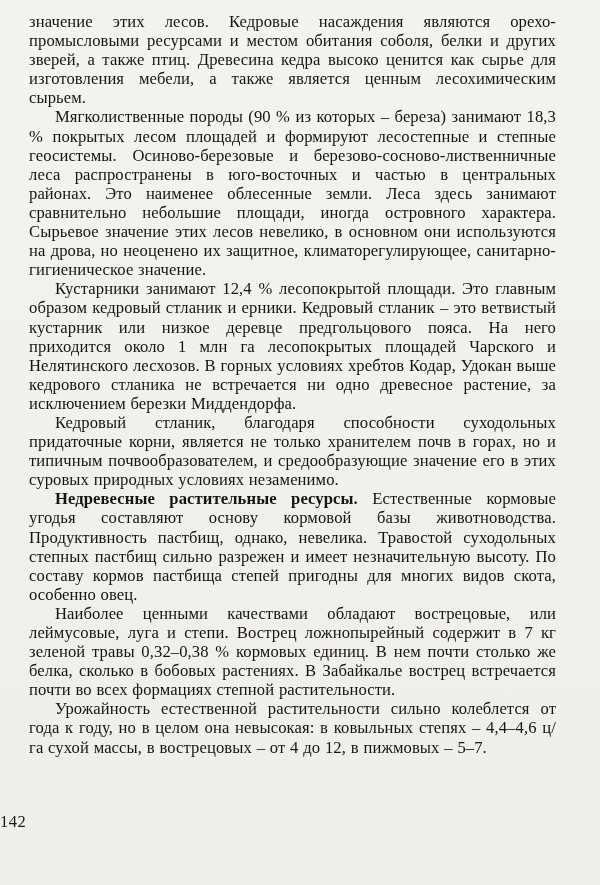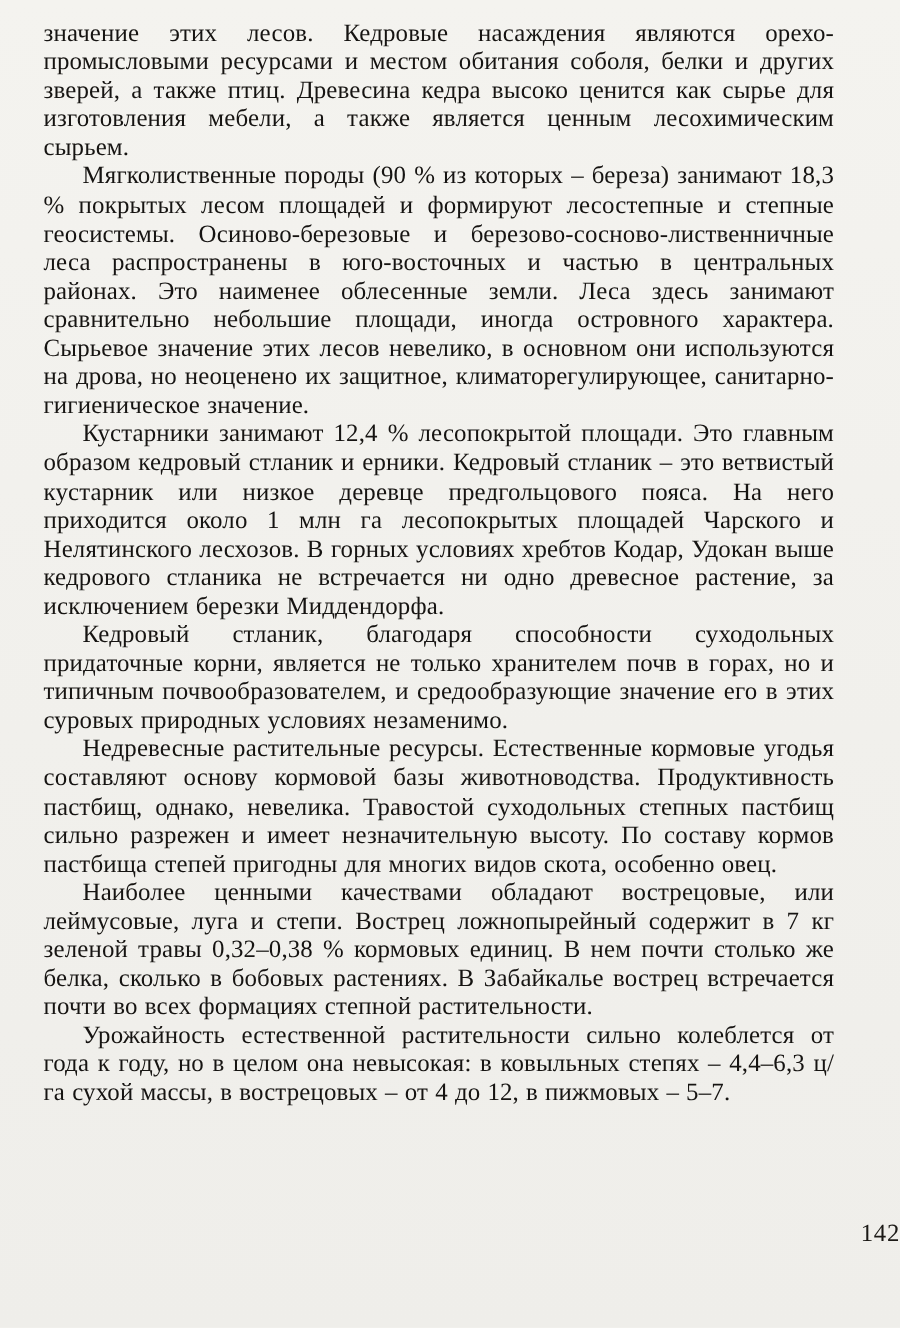--- a/index.html
+++ b/index.html
@@ -32,40 +32,40 @@
     text-align: justify;
     text-indent: 26px;
     word-spacing: 0.5px;
     letter-spacing: 0.1px;
     text-rendering: optimizeLegibility;
   }
   .text-block p.no-indent {
     text-indent: 0;
   }
   .text-block p b {
-    font-weight: normal;
+    font-weight: bold;
   }
   .page-number {
     position: absolute;
     top: 812px;
     left: 0;
     width: 600px;
-    text-align: right;
+    text-align: left;
     font-size: 16.5px;
     color: #1b1916;
     letter-spacing: 0.5px;
   }
 </style>
 </head>
 <body>
 
 <div class="page">
   <div class="text-block">
     <p class="no-indent">значение этих лесов. Кедровые насаждения являются орехо-промысловыми ресурсами и местом обитания соболя, белки и других зверей, а также птиц. Древесина кедра высоко ценится как сырье для изготовления мебели, а также является ценным лесохимическим сырьем.</p>
     <p>Мягколиственные породы (90 % из которых – береза) занимают 18,3 % покрытых лесом площадей и формируют лесостепные и степные геосистемы. Осиново-березовые и березово-сосново-лиственничные леса распространены в юго-восточных и частью в центральных районах. Это наименее облесенные земли. Леса здесь занимают сравнительно небольшие площади, иногда островного характера. Сырьевое значение этих лесов невелико, в основном они используются на дрова, но неоценено их защитное, климаторегулирующее, санитарно-гигиеническое значение.</p>
     <p>Кустарники занимают 12,4 % лесопокрытой площади. Это главным образом кедровый стланик и ерники. Кедровый стланик – это ветвистый кустарник или низкое деревце предгольцового пояса. На него приходится около 1 млн га лесопокрытых площадей Чарского и Нелятинского лесхозов. В горных условиях хребтов Кодар, Удокан выше кедрового стланика не встречается ни одно древесное растение, за исключением березки Миддендорфа.</p>
     <p>Кедровый стланик, благодаря способности суходольных придаточные корни, является не только хранителем почв в горах, но и типичным почвообразователем, и средообразующие значение его в этих суровых природных условиях незаменимо.</p>
     <p><b>Недревесные растительные ресурсы.</b><span> Естественные кормовые угодья составляют основу кормовой базы животноводства. Продуктивность пастбищ, однако, невелика. Травостой суходольных степных пастбищ сильно разрежен и имеет незначительную высоту. По составу кормов пастбища степей пригодны для многих видов скота, особенно овец.</span></p>
     <p>Наиболее ценными качествами обладают вострецовые, или леймусовые, луга и степи. Вострец ложнопырейный содержит в 7 кг зеленой травы 0,32–0,38 % кормовых единиц. В нем почти столько же белка, сколько в бобовых растениях. В Забайкалье вострец встречается почти во всех формациях степной растительности.</p>
-    <p>Урожайность естественной растительности сильно колеблется от года к году, но в целом она невысокая: в ковыльных степях – 4,4–6,3 ц/га сухой массы, в вострецовых – от 4 до 12, в пижмовых – 5–7.</p>
+    <p>Урожайность естественной растительности сильно колеблется от года к году, но в целом она невысокая: в ковыльных степях – 4,4–4,6 ц/га сухой массы, в вострецовых – от 4 до 12, в пижмовых – 5–7.</p>
   </div>
   <div class="page-number">142</div>
 </div>
 
 </body></html>

